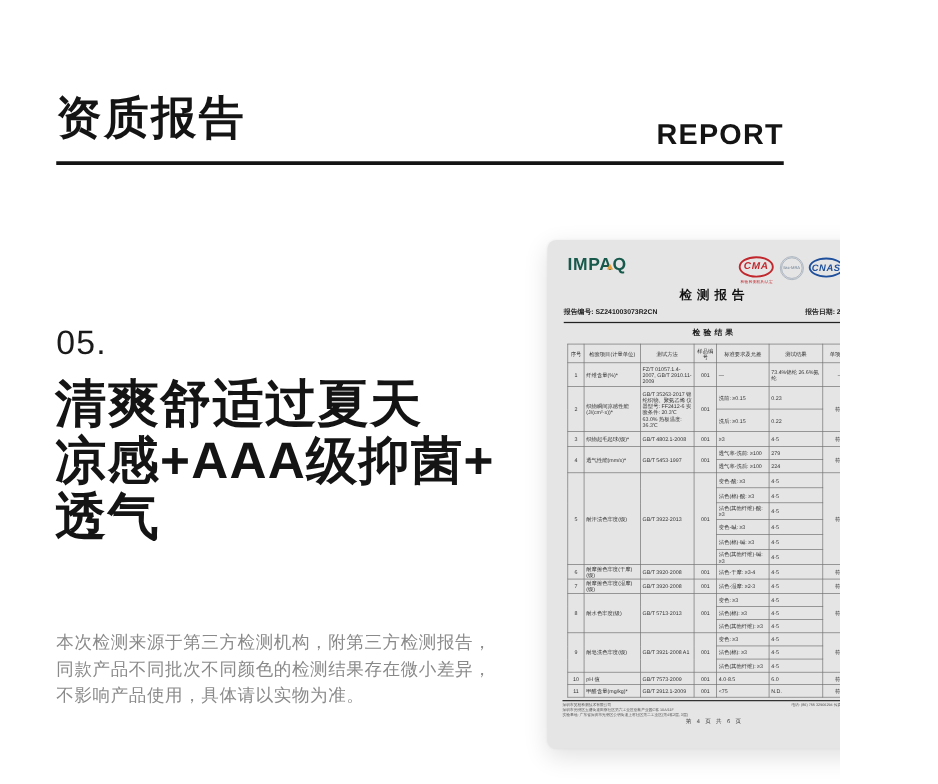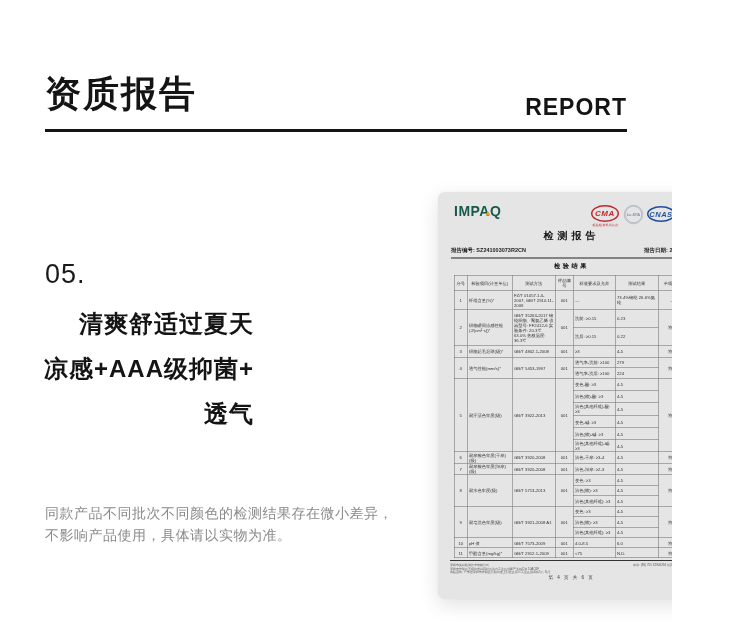--- a/index.html
+++ b/index.html
@@ -6,21 +6,21 @@
   body { background:#fff; font-family:"Liberation Sans", sans-serif; }
   .canvas { position:relative; width:672px; height:627px; background:#ffffff; overflow:hidden; }
 
   
   .page-title { position:absolute; left:45px; top:70px; font-size:36px; font-weight:800; letter-spacing:2px; color:#141414; }
   .page-subtitle { position:absolute; right:45px; top:94px; font-size:23px; font-weight:600; letter-spacing:1px; color:#141414; }
   .header-divider { position:absolute; left:45px; right:45px; top:129px; height:3px; background:#141414; }
 
   
   .intro-index { position:absolute; left:45px; top:259px; font-size:27px; font-weight:500; letter-spacing:1px; color:#1a1a1a; }
-  .intro-headline { position:absolute; left:44px; top:301px; font-size:24px; font-weight:800; line-height:45px; letter-spacing:1px; color:#141414;text-align:right; }
+  .intro-headline { position:absolute; left:44px; top:301px; font-size:41px; font-weight:800; line-height:45px; letter-spacing:1px; color:#141414; }
   .intro-note { position:absolute; left:45px; top:503px; font-size:14px; line-height:21.5px; letter-spacing:0.5px; color:#8a8a8a; }
 
   
   .doc { position:absolute; left:438px; top:192px; width:267px; height:407px; background:#e5e5e5; border-radius:7px;
          box-shadow:0 6px 20px rgba(0,0,0,0.12), 0 0 2px rgba(0,0,0,0.06); overflow:hidden; }
   .doc-inner { position:relative; width:534px; height:814px; transform:scale(0.5); transform-origin:top left; color:#222; }
 
   .doc-head { position:absolute; left:32px; right:20px; top:22px; display:flex; justify-content:space-between; align-items:flex-start; }
   .logo { font-size:28px; font-weight:800; letter-spacing:1px; color:#175a4c; position:relative; line-height:34px; }
   .logo .a-mark { position:absolute; left:63px; top:16px; width:0; height:0; border-left:5px solid transparent; border-right:5px solid transparent; border-bottom:9px solid #e8a13c; }
@@ -65,20 +65,21 @@
   <div class="page-subtitle">REPORT</div>
   <div class="header-divider"></div>
 
   <div class="intro-index">05.</div>
   <div class="intro-headline">
     <div>清爽舒适过夏天</div>
     <div>凉感+AAA级抑菌+</div>
     <div>透气</div>
   </div>
   <div class="intro-note">
+    <div>本次检测来源于第三方检测机构，附第三方检测报告，</div>
     <div>同款产品不同批次不同颜色的检测结果存在微小差异，</div>
     <div>不影响产品使用，具体请以实物为准。</div>
   </div>
 
   <div class="doc">
     <div class="doc-inner">
 
       <div class="doc-head">
         <div class="logo"><span>IMPAQ</span><span class="a-mark"></span></div>
         <div class="stamps">

